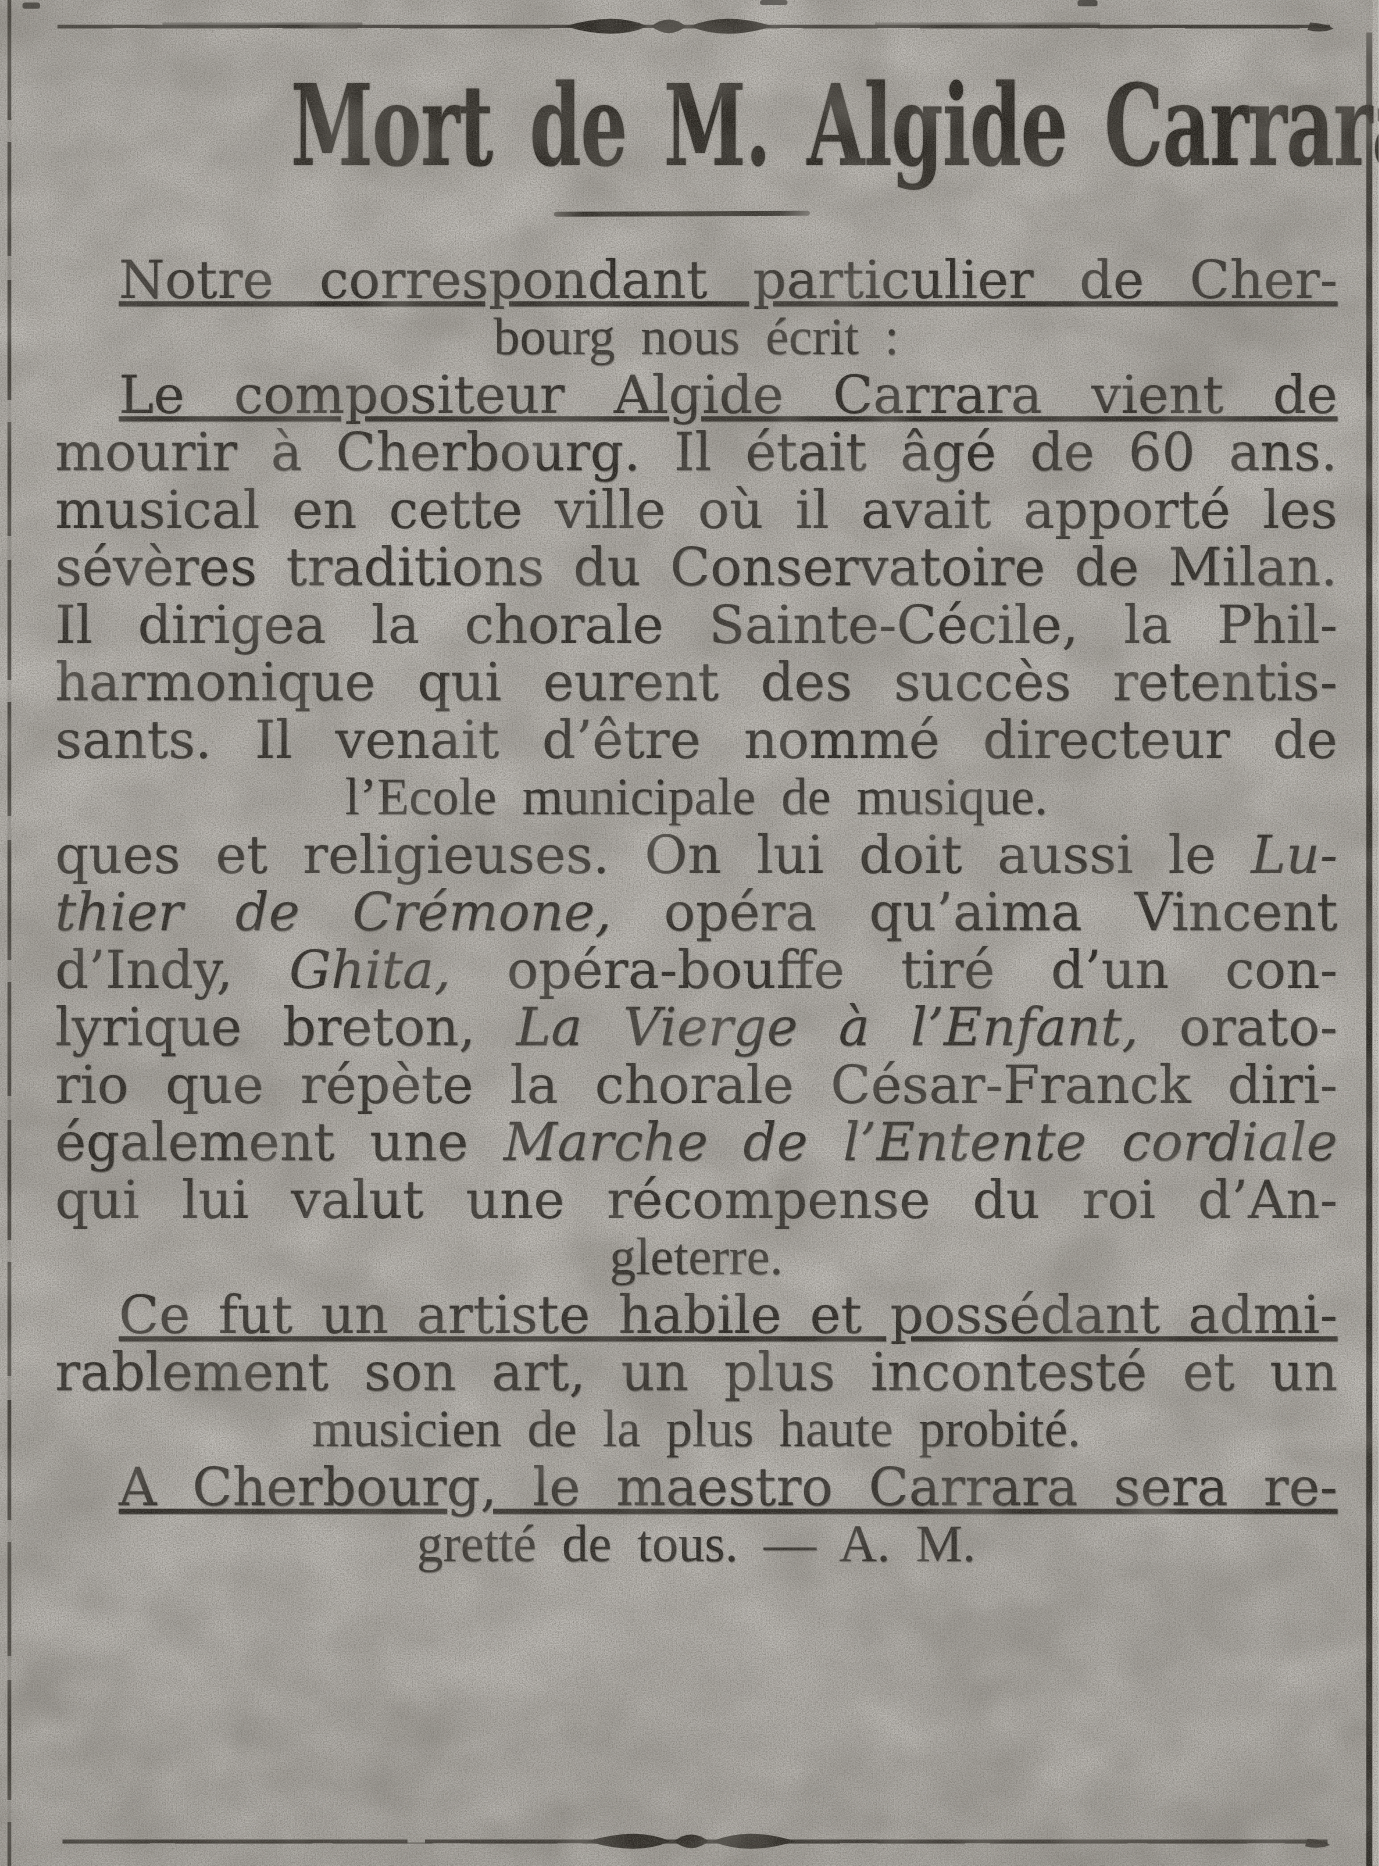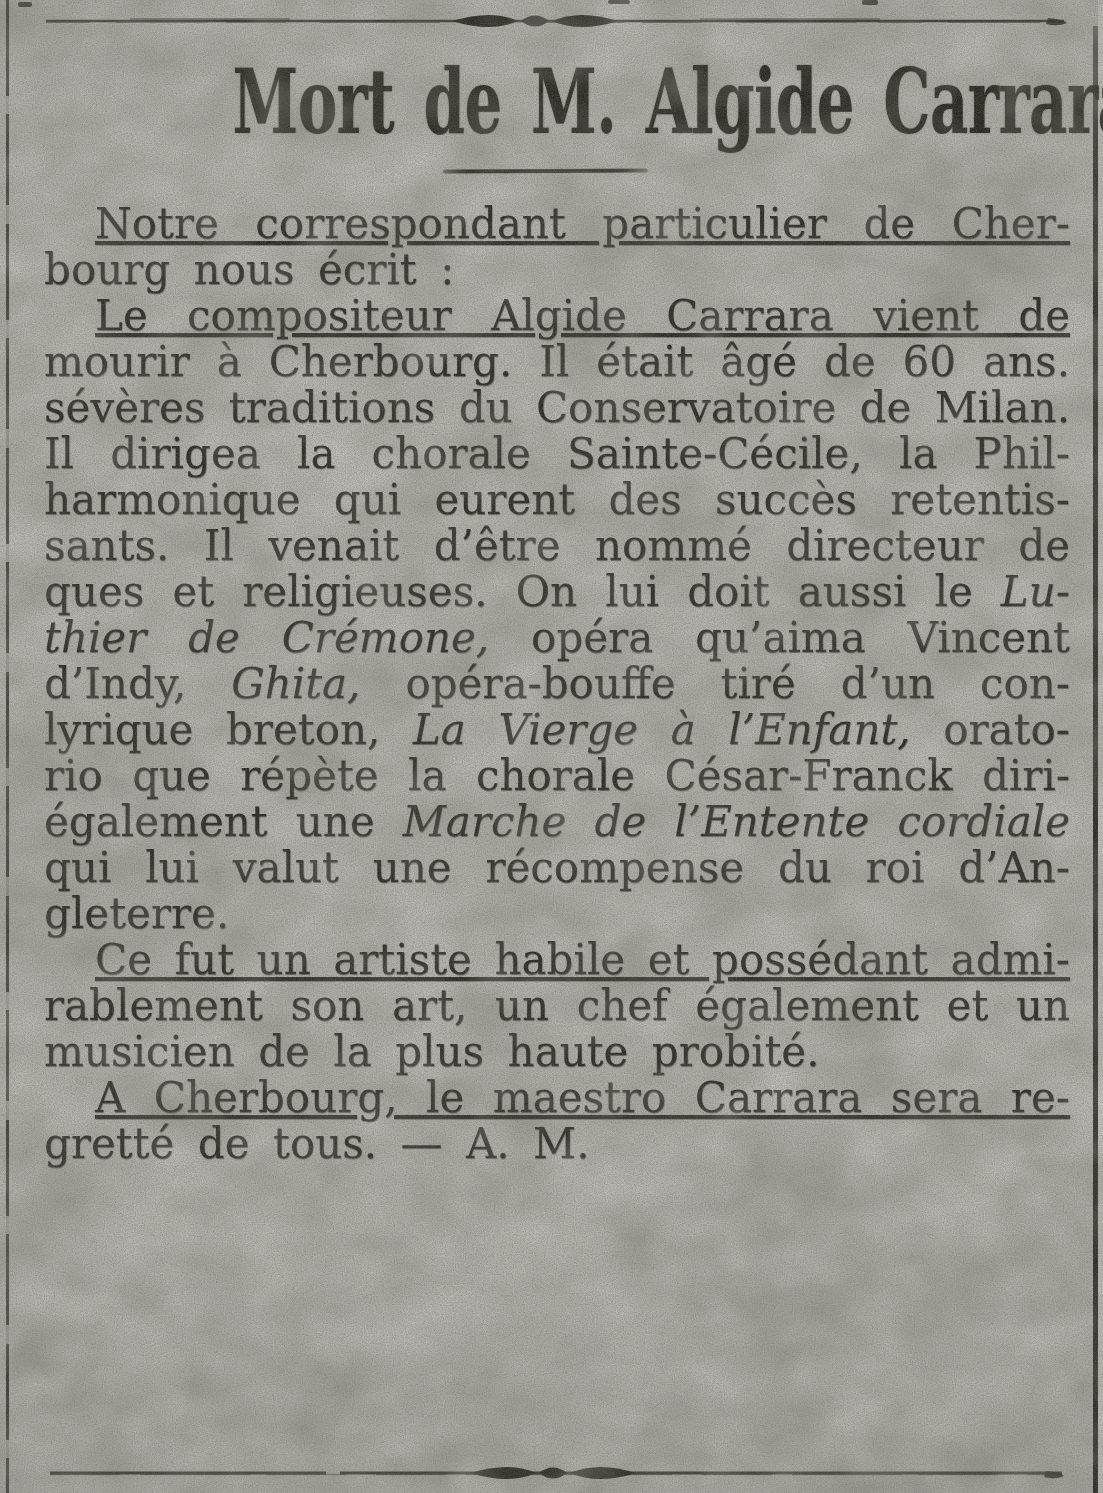--- a/index.html
+++ b/index.html
@@ -57,21 +57,21 @@
     border-radius:2px;transform:rotate(-.25deg);
   }
   
   #article-body{
     position:absolute;left:44px;top:201px;width:1026px;
     font-size:42px;line-height:46px;color:#2a2723;
     text-shadow:0.4px 0.6px 1px rgba(30,27,23,.55);
   }
   .line{white-space:nowrap;}
   .line.j{white-space:normal;text-align:justify;text-align-last:justify;word-spacing:.06em;}
-  .line.last{text-align:left;word-spacing:.24em;}
+  .line.last{text-align:center;word-spacing:.24em;font-family:Liberation Serif, serif;}
   .line.indent{padding-left:51px;text-decoration:underline;}
   .it{font-style:italic;}
 </style>
 </head>
 <body>
 
 <div id="page">
 
   <div id="blotches"></div>
 
@@ -98,34 +98,36 @@
 
   <h1 id="article-title"><span class="squeeze">Mort de M. Algide Carrara</span></h1>
 
   <div id="title-divider"></div>
 
   <div id="article-body">
       <div class="line j indent"><span>Notre correspondant particulier de Cher-</span></div>
       <div class="line last"><span>bourg nous écrit :</span></div>
       <div class="line j indent"><span>Le compositeur Algide Carrara vient de</span></div>
       <div class="line j"><span>mourir à Cherbourg. Il était âgé de 60 ans.</span></div>
+      <div class="line j"><span>musical en cette ville où il avait apporté les</span></div>
       <div class="line j"><span>sévères traditions du Conservatoire de Milan.</span></div>
       <div class="line j"><span>Il dirigea la chorale Sainte-Cécile, la Phil-</span></div>
       <div class="line j"><span>harmonique qui eurent des succès retentis-</span></div>
       <div class="line j"><span>sants. Il venait d’être nommé directeur de</span></div>
+      <div class="line last"><span>l’Ecole municipale de musique.</span></div>
       <div class="line j"><span>ques et religieuses. On lui doit aussi le </span><span class="it">Lu-</span></div>
       <div class="line j"><span class="it">thier de Crémone,</span><span> opéra qu’aima Vincent</span></div>
       <div class="line j"><span>d’Indy, </span><span class="it">Ghita,</span><span> opéra-bouffe tiré d’un con-</span></div>
       <div class="line j"><span>lyrique breton, </span><span class="it">La Vierge à l’Enfant,</span><span> orato-</span></div>
       <div class="line j"><span>rio que répète la chorale César-Franck diri-</span></div>
       <div class="line j"><span>également une </span><span class="it">Marche de l’Entente cordiale</span></div>
       <div class="line j"><span>qui lui valut une récompense du roi d’An-</span></div>
       <div class="line last"><span>gleterre.</span></div>
       <div class="line j indent"><span>Ce fut un artiste habile et possédant admi-</span></div>
-      <div class="line j"><span>rablement son art, un chef également et un</span></div>
+      <div class="line j"><span>rablement son art, un plus incontesté et un</span></div>
       <div class="line last"><span>musicien de la plus haute probité.</span></div>
       <div class="line j indent"><span>A Cherbourg, le maestro Carrara sera re-</span></div>
       <div class="line last"><span>gretté de tous. — A. M.</span></div>
     </div>
 
   <svg id="bottom-ornament-rule" class="orn" viewBox="0 0 1030 34">
     <g fill="#2b2823" stroke="#2b2823">
       <path d="M10 17 H286 M300 17 H1022" fill="none" stroke-width="3" opacity=".85"></path>
       <path d="M10 18.5 H1022" fill="none" stroke-width="1.4" opacity=".4" stroke-dasharray="70 20 110 16 80 30"></path>
       <path d="M430 17 Q470 5 496 17 Q470 29 430 17 Z" stroke="none"></path>

